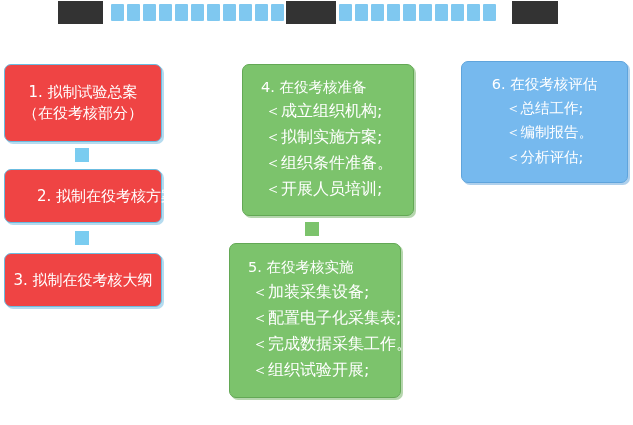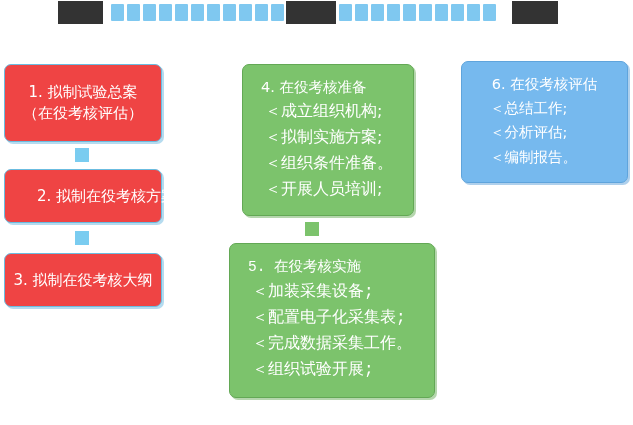--- a/index.html
+++ b/index.html
@@ -81,20 +81,21 @@
     padding: 5px 0 5px 22px;
   }
   .detail-title-center {
     font-size: 14.5px;
     text-align: center;
     padding: 2px 0 4px 0;
   }
   .detail-item-center {
     font-size: 14.5px;
     padding: 5px 0 5px 28px;
+    margin-left: 16px;
   }
 
   
   .connector {
     position: absolute;
   }
   .connector.blue  { background: #7ACCF0; }
   .connector.green { background: #7CC36C; }
 </style>
 </head>
@@ -124,52 +125,52 @@
       <div class="redaction-char" style="left: 403px; top: 4px; width: 13px; height: 17px;"></div>
       <div class="redaction-char" style="left: 419px; top: 4px; width: 13px; height: 17px;"></div>
       <div class="redaction-char" style="left: 435px; top: 4px; width: 13px; height: 17px;"></div>
       <div class="redaction-char" style="left: 451px; top: 4px; width: 13px; height: 17px;"></div>
       <div class="redaction-char" style="left: 467px; top: 4px; width: 13px; height: 17px;"></div>
       <div class="redaction-char" style="left: 483px; top: 4px; width: 13px; height: 17px;"></div>
     </div>
 
   <div class="flow-box blue" id="box-step1" style="left:4px; top:64px; width:158px; height:78px;">
     <div class="box-line title-line">1. 拟制试验总案</div>
-    <div class="box-line title-line">（在役考核评估）</div>
+    <div class="box-line title-line">（在役考核部分）</div>
   </div>
 
   <div class="flow-box blue" id="box-step2" style="left:4px; top:169px; width:158px; height:54px;padding-left:32px;">
     <div class="box-line title-line">2. 拟制在役考核方案</div>
   </div>
 
   <div class="flow-box blue" id="box-step3" style="left:4px; top:253px; width:158px; height:54px;align-items:center;">
     <div class="box-line title-line">3. 拟制在役考核大纲</div>
   </div>
 
   <div class="flow-box green" id="box-step4" style="left:242px; top:64px; width:172px; height:152px;">
     <div class="box-line detail-title">4. 在役考核准备</div>
     <div class="box-line detail-item">＜成立组织机构;</div>
     <div class="box-line detail-item">＜拟制实施方案;</div>
     <div class="box-line detail-item">＜组织条件准备。</div>
     <div class="box-line detail-item">＜开展人员培训;</div>
   </div>
 
-  <div class="flow-box green" id="box-step5" style="left:229px; top:243px; width:206px; height:155px;font-family:Liberation Mono, monospace;">
+  <div class="flow-box green" id="box-step5" style="left:229px; top:243px; width:172px; height:155px;">
     <div class="box-line detail-title">5. 在役考核实施</div>
     <div class="box-line detail-item">＜加装采集设备;</div>
     <div class="box-line detail-item">＜配置电子化采集表;</div>
     <div class="box-line detail-item">＜完成数据采集工作。</div>
     <div class="box-line detail-item">＜组织试验开展;</div>
   </div>
 
   <div class="flow-box blue-alt" id="box-step6" style="left:461px; top:61px; width:167px; height:122px;">
     <div class="box-line detail-title-center">6. 在役考核评估</div>
     <div class="box-line detail-item-center">＜总结工作;</div>
+    <div class="box-line detail-item-center">＜编制报告。</div>
     <div class="box-line detail-item-center">＜分析评估;</div>
-    <div class="box-line detail-item-center">＜编制报告。</div>
   </div>
 
   <div id="connector-layer">
       <div class="connector blue" style="left: 75px; top: 148px; width: 14px; height: 14px;"></div>
       <div class="connector blue" style="left: 75px; top: 231px; width: 14px; height: 14px;"></div>
       <div class="connector green" style="left: 305px; top: 222px; width: 14px; height: 14px;"></div>
     </div>
 
 </div>
 

